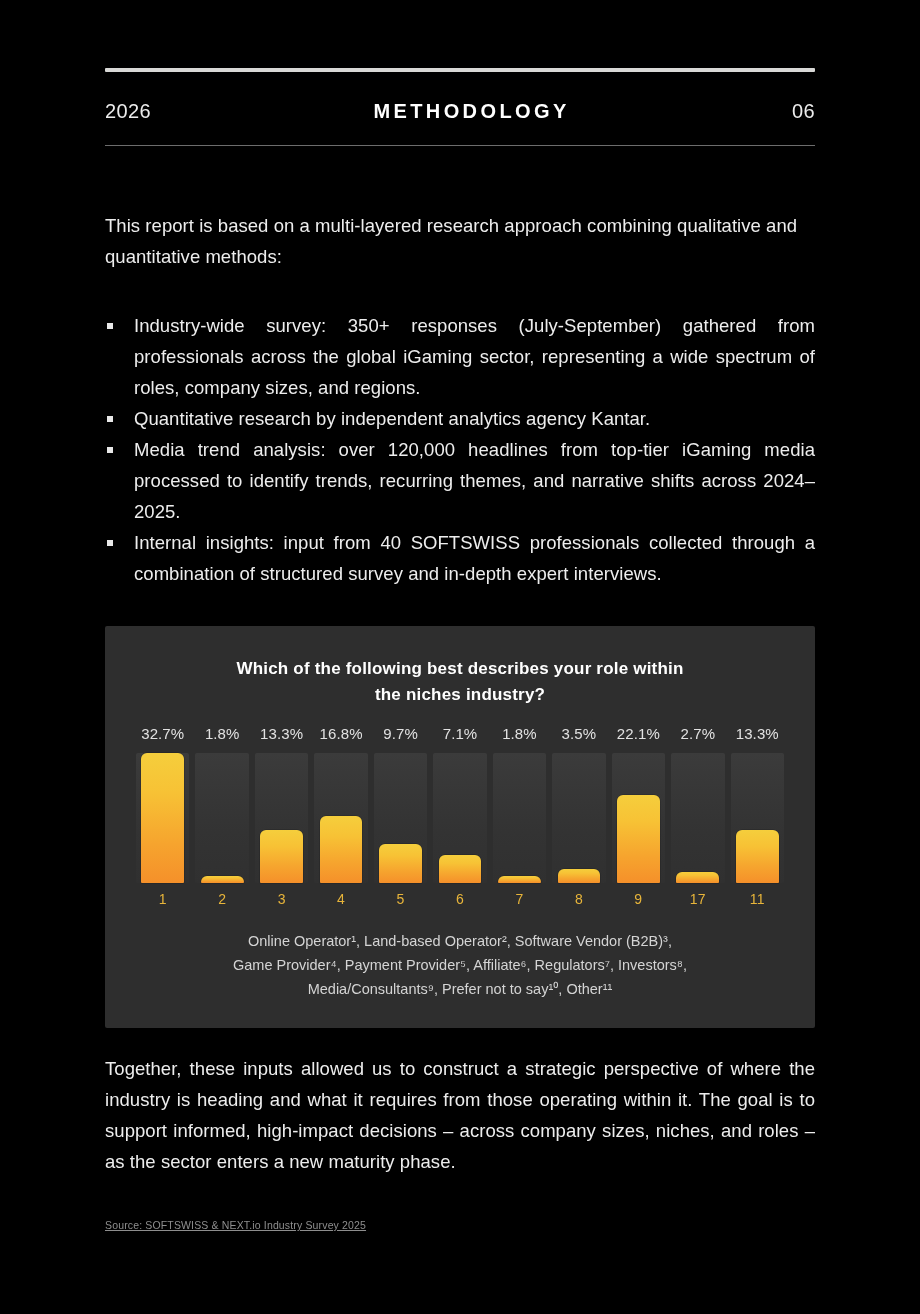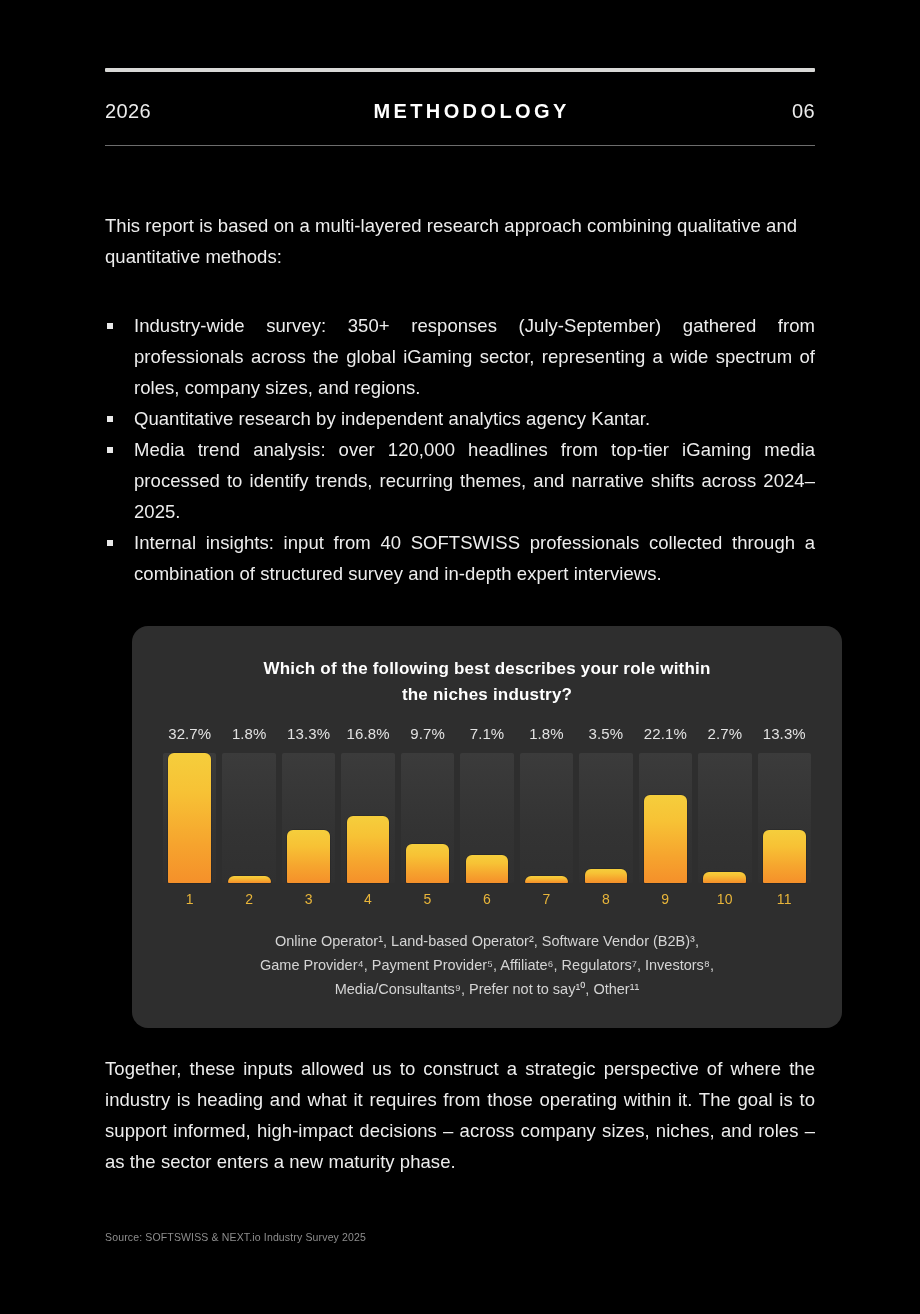--- a/index.html
+++ b/index.html
@@ -94,25 +94,24 @@
     width: 6px;
     height: 6px;
     background: #e8e8e8;
   }
 
   
   .chart-card {
     position: relative;
     margin-top: 37px;
     background: #2e2e2e;
-    border-radius: 16px;
+    border-radius: 2px;
     padding: 30px 28px 24px 28px;
     width: 710px;
     height: 402px;
-    margin-left: 27px;
   }
 
   .chart-title {
     color: #ffffff;
     font-size: 17px;
     font-weight: 700;
     text-align: center;
     line-height: 26px;
     letter-spacing: 0.2px;
     padding: 0 36px;
@@ -191,24 +190,25 @@
   .closing {
     margin-top: 25px;
     color: #ededed;
     font-size: 18.5px;
     line-height: 31px;
     text-align: justify;
     letter-spacing: 0.05px;
   }
 
   .source {
-    margin-top: 54px;
+    margin-top: 42px;
     color: #8e8e8e;
     font-size: 10.5px;
     letter-spacing: 0.15px;
+    text-decoration: underline;
   }
 </style>
 </head>
 <body>
 
 <div class="page">
   <div class="content">
 
     <div class="top-rule"></div>
 
@@ -321,21 +321,21 @@
         <div class="axis-row">
             <div class="axis-cell">1</div>
             <div class="axis-cell">2</div>
             <div class="axis-cell">3</div>
             <div class="axis-cell">4</div>
             <div class="axis-cell">5</div>
             <div class="axis-cell">6</div>
             <div class="axis-cell">7</div>
             <div class="axis-cell">8</div>
             <div class="axis-cell">9</div>
-            <div class="axis-cell">10</div>
+            <div class="axis-cell">17</div>
             <div class="axis-cell">11</div>
           </div>
       </div>
 
       <div class="chart-legend">
         <span>Online Operator¹, Land-based Operator², Software Vendor (B2B)³,</span><br>
         <span>Game Provider⁴, Payment Provider⁵, Affiliate⁶, Regulators⁷, Investors⁸,</span><br>
         <span>Media/Consultants⁹, Prefer not to say¹⁰, Other¹¹</span>
       </div>
     </div>

